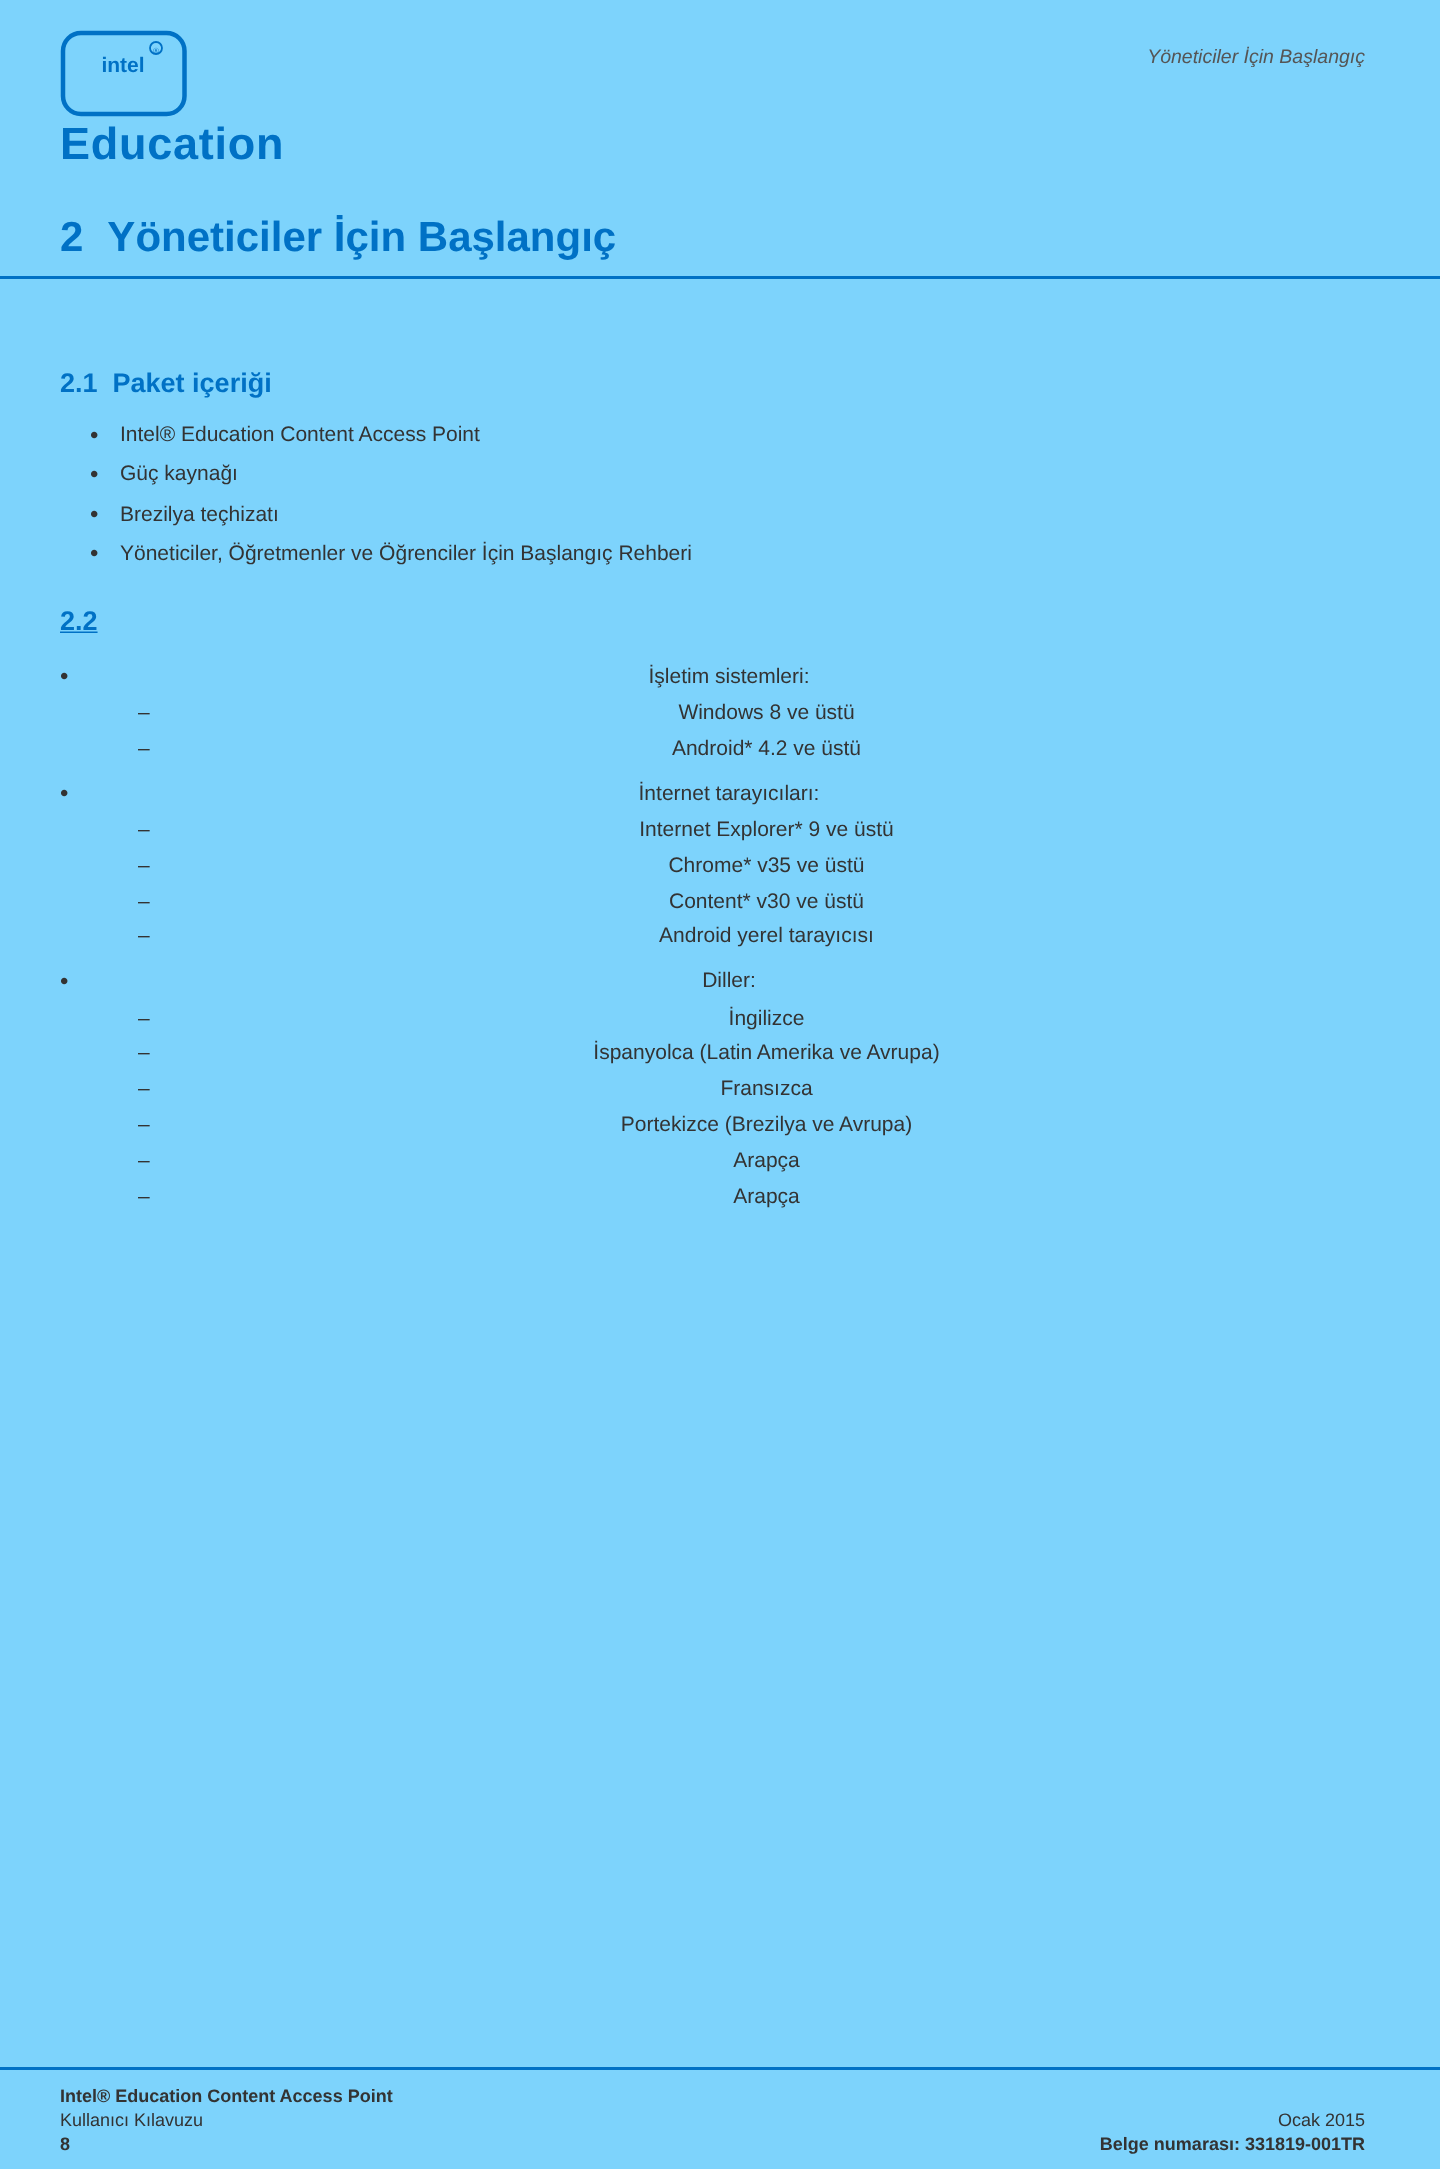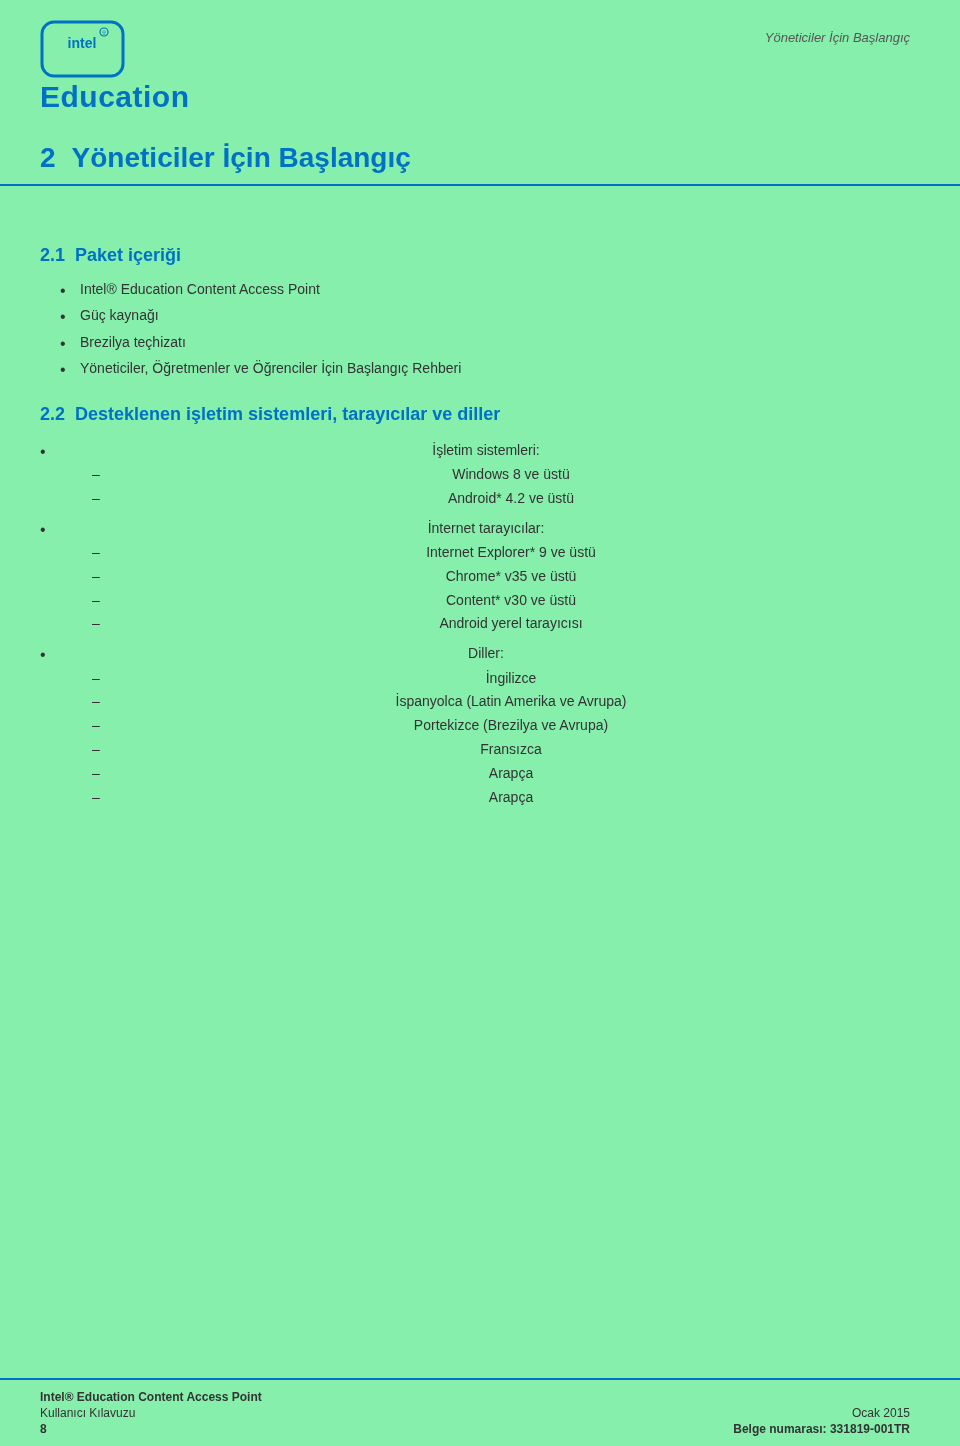--- a/index.html
+++ b/index.html
@@ -13,21 +13,21 @@
       background: #ffffff;
       color: #333333;
       width: 960px;
       min-height: 1446px;
       position: relative;
     }
 
     .page-wrapper {
       width: 960px;
       min-height: 1446px;
-      background: #86efac;
+      background: #7dd3fc;
       position: relative;
       display: flex;
       flex-direction: column;
     }
 
     
     .header {
       display: flex;
       justify-content: space-between;
       align-items: flex-start;
@@ -124,20 +124,21 @@
 
     
     .section-22-title {
       color: #0071c5;
       font-size: 18px;
       font-weight: bold;
       margin-bottom: 14px;
       display: flex;
       gap: 10px;
       align-items: flex-end;
+      text-decoration: underline;
     }
 
     .nested-list {
       list-style: none;
       padding: 0;
       margin: 0;
       text-align: center;
     }
 
     .nested-list > li {
@@ -286,39 +287,38 @@
         </li>
         <li>
           <span>Yöneticiler, Öğretmenler ve Öğrenciler İçin Başlangıç Rehberi</span>
         </li>
       </ul>
     </div>
 
     <div class="section">
       <div class="section-22-title">
         <span class="section-number">2.2</span>
-        <span>Desteklenen işletim sistemleri, tarayıcılar ve diller</span>
       </div>
 
       <ul class="nested-list">
 
         <li class="parent-bullet">
           <span>İşletim sistemleri:</span>
           <ul class="sub-list">
             <li>
               <span>Windows 8 ve üstü</span>
             </li>
             <li>
               <span>Android* 4.2 ve üstü</span>
             </li>
           </ul>
         </li>
 
         <li class="parent-bullet">
-          <span>İnternet tarayıcılar:</span>
+          <span>İnternet tarayıcıları:</span>
           <ul class="sub-list">
             <li>
               <span>Internet Explorer* 9 ve üstü</span>
             </li>
             <li>
               <span>Chrome* v35 ve üstü</span>
             </li>
             <li>
               <span>Content* v30 ve üstü</span>
             </li>
@@ -331,24 +331,24 @@
         <li class="parent-bullet">
           <span>Diller:</span>
           <ul class="sub-list">
             <li>
               <span>İngilizce</span>
             </li>
             <li>
               <span>İspanyolca (Latin Amerika ve Avrupa)</span>
             </li>
             <li>
+              <span>Fransızca</span>
+            </li>
+            <li>
               <span>Portekizce (Brezilya ve Avrupa)</span>
-            </li>
-            <li>
-              <span>Fransızca</span>
             </li>
             <li>
               <span>Arapça</span>
             </li>
             <li>
               <span>Arapça</span>
             </li>
           </ul>
         </li>
 

